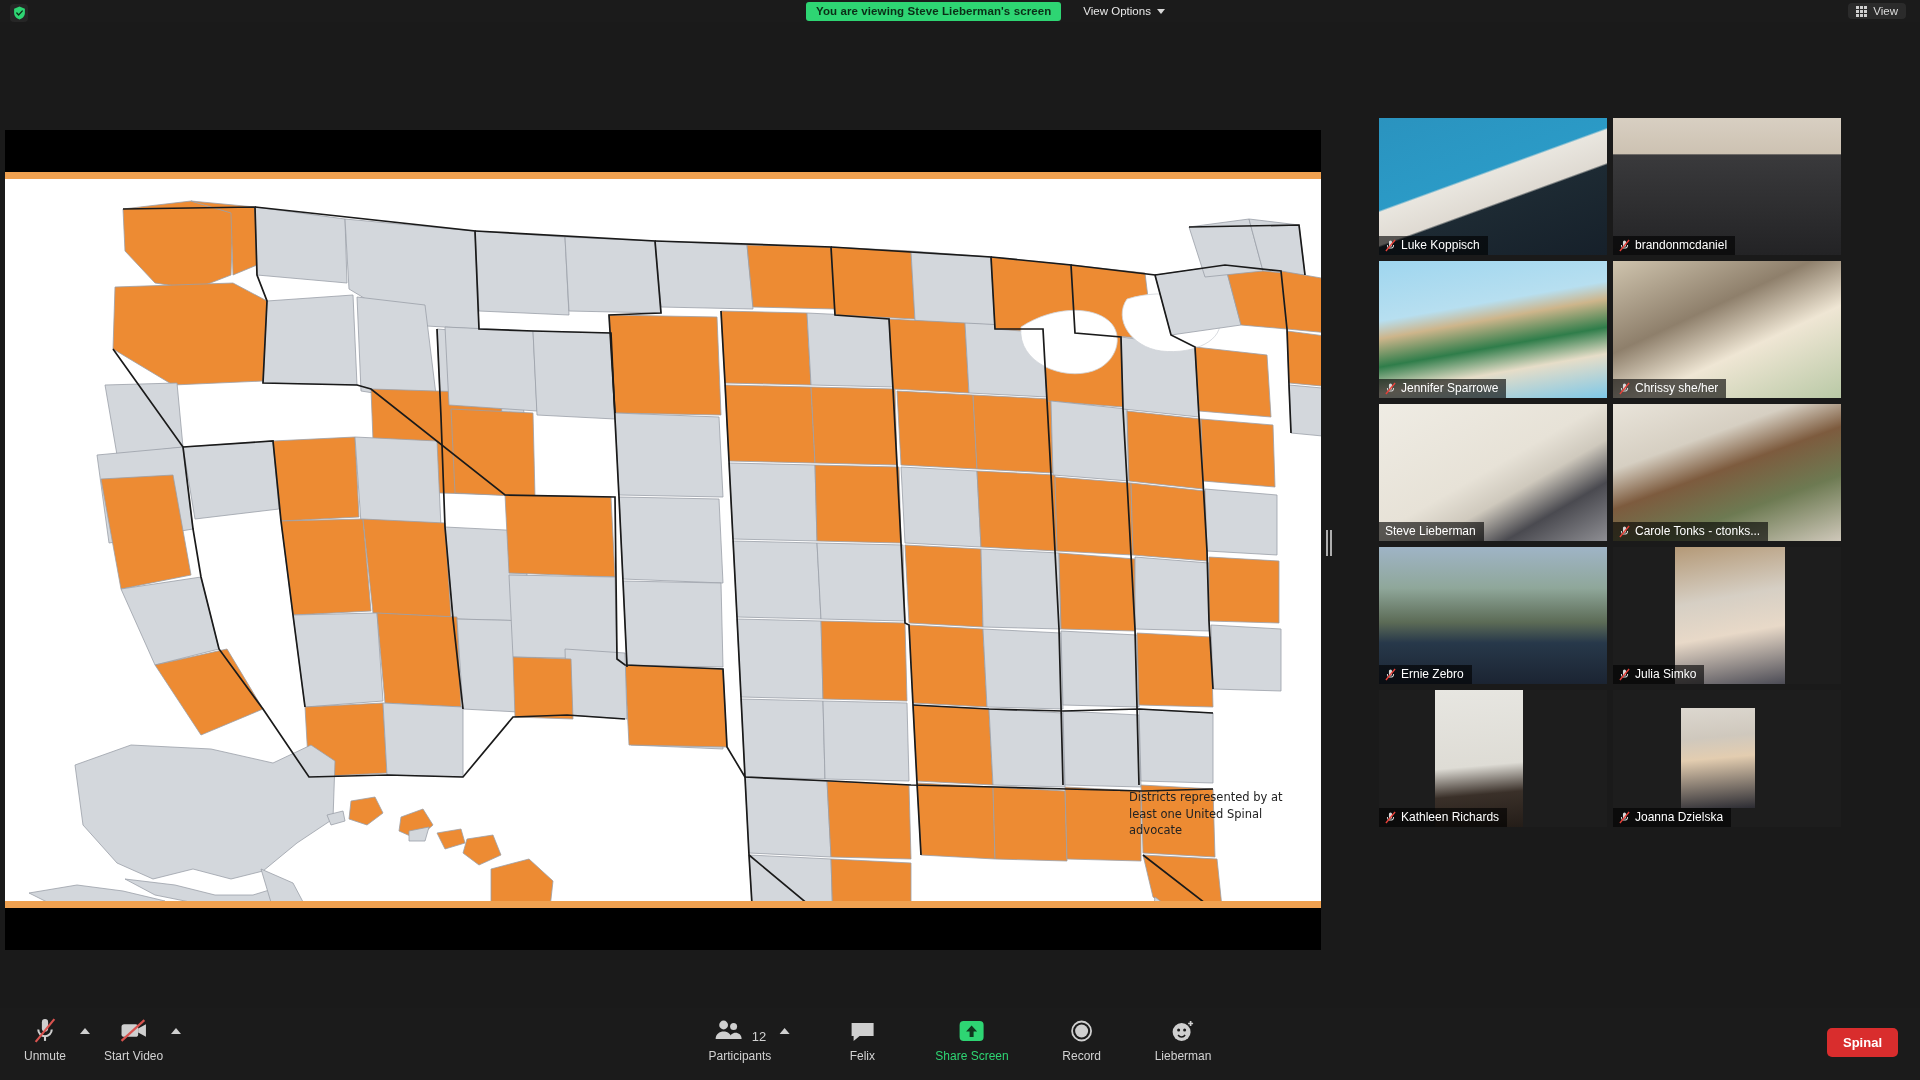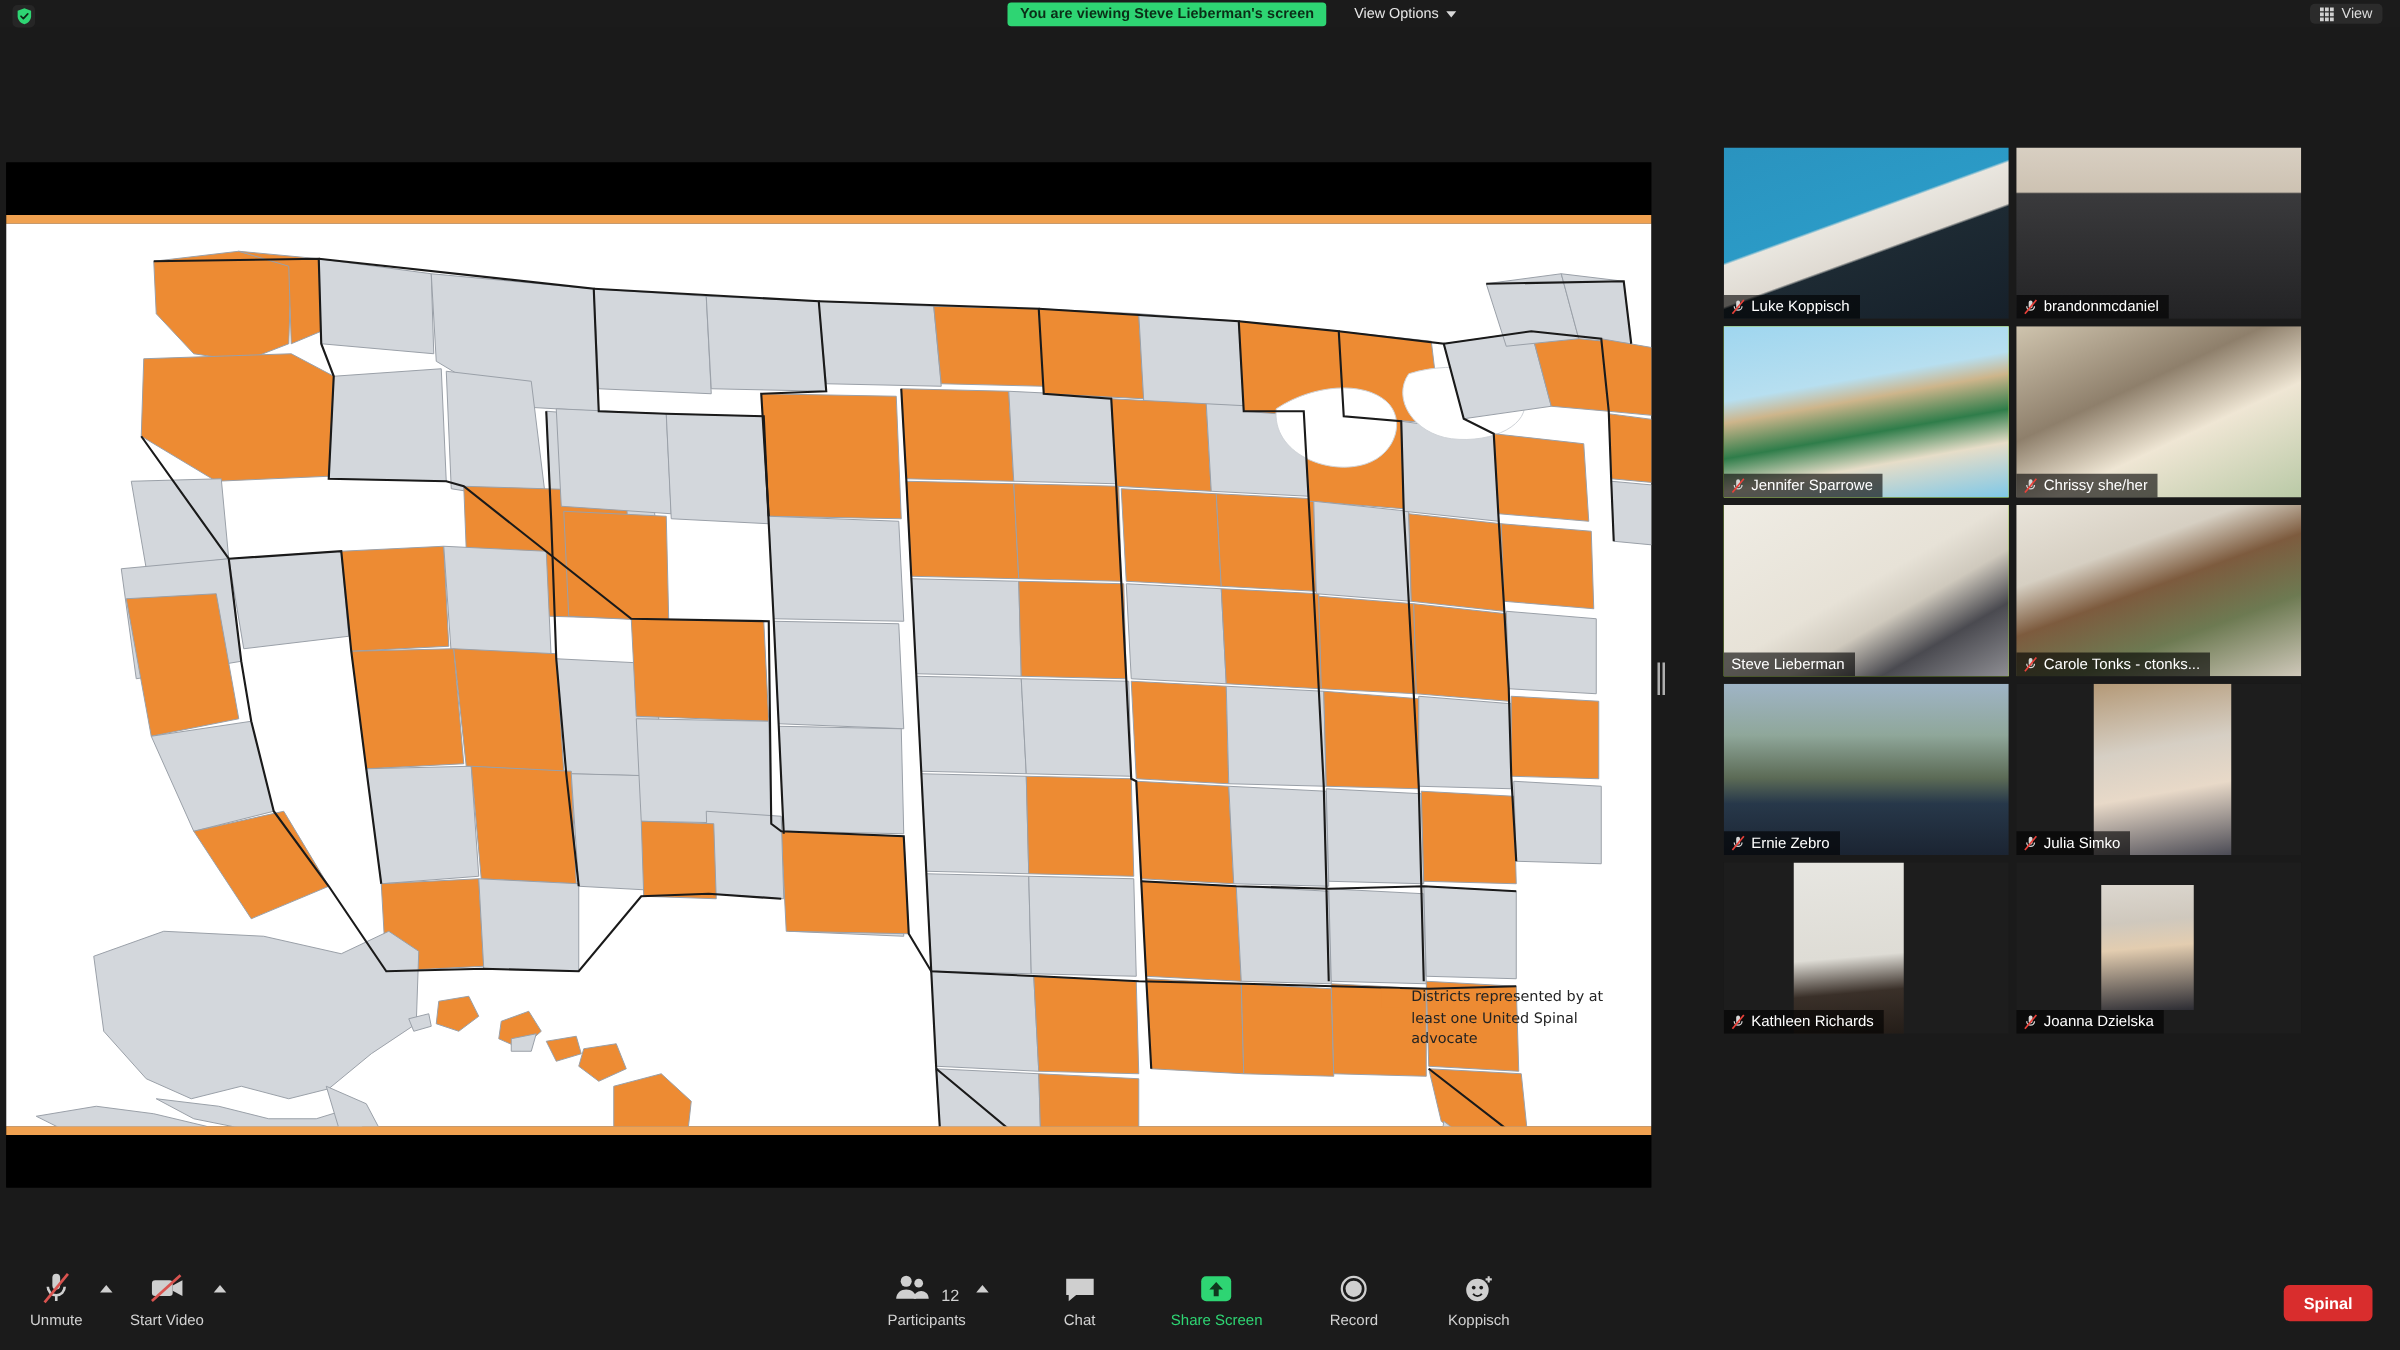--- a/index.html
+++ b/index.html
@@ -545,21 +545,21 @@
         </div>
         <span class="tb-caret"></span>
       </div>
 
       <div class="tb-item">
         <div class="tb-ico">
           <svg width="26" height="24" viewBox="0 0 26 24">
             <path d="M2 3 h22 v13 H10 l-6 5 v-5 H2 Z" fill="#cfcfcf"></path>
           </svg>
         </div>
-        <span class="tb-label">Chat</span>
+        <span class="tb-label">Felix</span>
       </div>
 
       <div class="tb-item">
         <div class="tb-ico">
           <svg width="28" height="25" viewBox="0 0 28 25">
             <rect x="2" y="2" width="24" height="20" rx="4" fill="#2ed573"></rect>
             <path d="M14 6.5 L19.5 12.5 H16 V18 H12 V12.5 H8.5 Z" fill="#10361e"></path>
           </svg>
         </div>
         <span class="tb-label green">Share Screen</span>
@@ -578,19 +578,19 @@
       <div class="tb-item">
         <div class="tb-ico">
           <svg width="27" height="25" viewBox="0 0 27 25">
             <circle cx="12" cy="13" r="9" fill="#cfcfcf"></circle>
             <circle cx="9" cy="11" r="1.5" fill="#1b1b1b"></circle>
             <circle cx="15" cy="11" r="1.5" fill="#1b1b1b"></circle>
             <path d="M8.5 16 a4.2 4.2 0 0 0 7 0" stroke="#1b1b1b" stroke-width="1.5" fill="none"></path>
             <path d="M21 2 v5 M18.5 4.5 h5" stroke="#cfcfcf" stroke-width="1.7"></path>
           </svg>
         </div>
-        <span class="tb-label">Koppisch</span>
+        <span class="tb-label">Lieberman</span>
       </div>
     </div>
 
     <button class="leave-btn">Spinal</button>
   </div>
 </div>
 
 </body></html>

